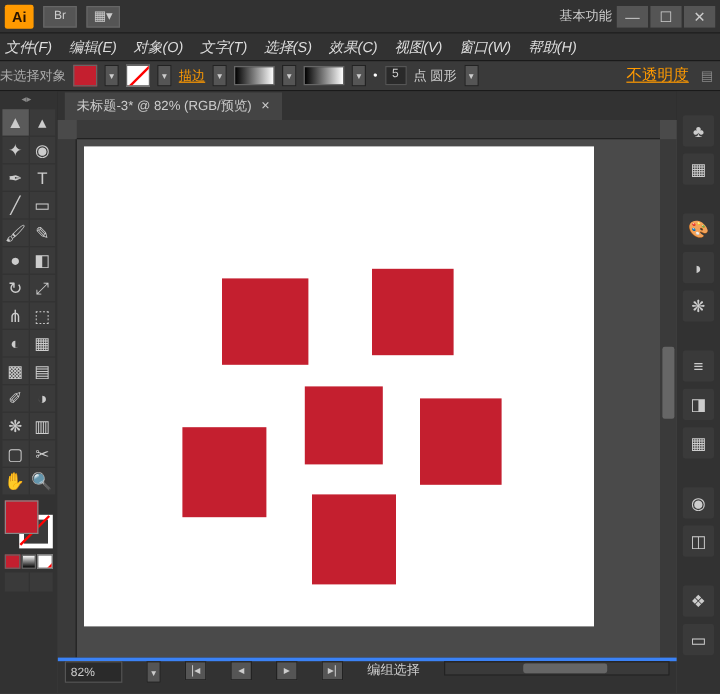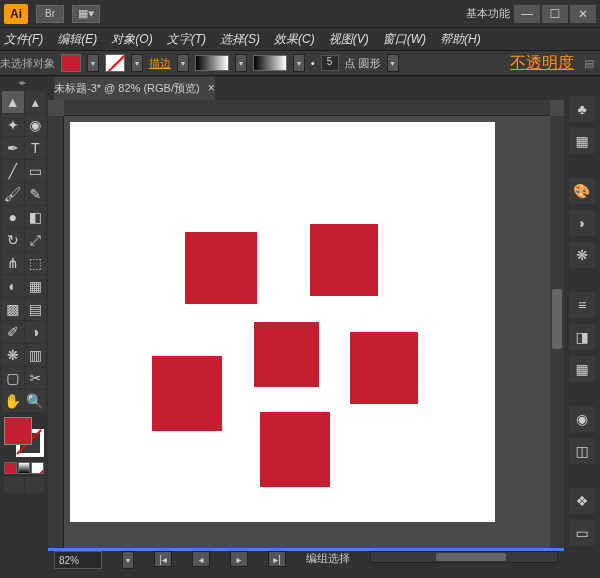--- a/index.html
+++ b/index.html
@@ -20,42 +20,42 @@
 .controlbar { height: 26px; background: #3a3a3a; display: flex; align-items: center; padding: 0 0; gap: 6px; border-top: 1px solid #1a1a1a; border-bottom: 1px solid #1a1a1a; }
 .ctrl-label { color: #aaa; font-size: 11px; }
 .color-well { width: 20px; height: 18px; border: 1px solid #666; }
 .dd { width: 12px; height: 18px; background: #555; border: 1px solid #222; display: flex; align-items: center; justify-content: center; font-size: 8px; }
 .none-swatch { width: 20px; height: 18px; border: 1px solid #666; background: #fff; position: relative; overflow: hidden; }
 .none-swatch::after { content: ""; position: absolute; width: 28px; height: 2px; background: red; transform: rotate(-45deg); top: 8px; left: -4px; }
 .stroke-label { color: #ff9a00; font-size: 11px; text-decoration: underline; }
 .grad-swatch { width: 34px; height: 16px; background: linear-gradient(to right, #000, #fff); border: 1px solid #666; }
 .num-input { width: 18px; height: 16px; background: #2a2a2a; border: 1px solid #555; color: #ccc; font-size: 10px; text-align: center; }
 .profile-label { color: #ccc; font-size: 11px; }
-.opacity-label { color: #ff9a00; font-size: 16px; text-decoration: underline; margin-left: auto; margin-right: 4px; }
+.opacity-label { color: #ff9a00; font-size: 13px; text-decoration: underline; margin-left: auto; margin-right: 4px; }
 .ctrl-menu { width: 16px; color: #888; }
 
 .main { display: flex; height: 502px; }
 
 .toolbox { width: 48px; background: #323232; display: flex; flex-direction: column; padding: 2px; gap: 1px; }
 .tool-dbl { width: 12px; height: 12px; align-self: center; color: #888; font-size: 8px; }
 .tool-row { display: flex; gap: 1px; }
 .tool { width: 22px; height: 22px; background: #3a3a3a; display: flex; align-items: center; justify-content: center; color: #ccc; font-size: 14px; cursor: pointer; }
 .tool.active { background: #5a5a5a; }
 .fill-stroke { width: 40px; height: 40px; position: relative; margin: 4px auto; }
 .fill-box { position: absolute; width: 28px; height: 28px; background: #c41f2f; border: 1px solid #888; top: 0; left: 0; }
 .stroke-box { position: absolute; width: 28px; height: 28px; border: 4px solid #fff; background: #3a3a3a; bottom: 0; right: 0; }
 .stroke-box::after { content: ""; position: absolute; width: 34px; height: 2px; background: red; transform: rotate(-45deg); top: 8px; left: -8px; }
 .mini-swatches { display: flex; gap: 1px; margin: 0 2px; }
 .mini-sw { width: 14px; height: 12px; border: 1px solid #666; }
 .screen-modes { display: flex; gap: 1px; margin: 2px; }
 .sm { width: 22px; height: 16px; background: #3a3a3a; cursor: pointer; }
 
 .doc-area { flex: 1; display: flex; flex-direction: column; background: #262626; }
 .tab-strip { height: 24px; background: #323232; display: flex; align-items: center; padding: 0 6px; }
-.doc-tab { background: #444; padding: 4px 0; font-size: 11px; color: #ccc; display: flex; align-items: center; gap: 8px; }
+.doc-tab { background: #444; padding: 4px 10px; font-size: 11px; color: #ccc; display: flex; align-items: center; gap: 8px; }
 .tab-close { cursor: pointer; font-size: 12px; }
 .canvas-wrap { flex: 1; background: #4a4a4a; position: relative; overflow: hidden; }
 .ruler-h { position: absolute; top: 0; left: 16px; right: 14px; height: 16px; background: #3a3a3a; border-bottom: 1px solid #222; }
 .ruler-v { position: absolute; top: 16px; left: 0; bottom: 30px; width: 16px; background: #3a3a3a; border-right: 1px solid #222; }
 .canvas { position: absolute; top: 22px; left: 22px; width: 425px; height: 400px; background: #fff; }
 .sq { position: absolute; background: #c41f2f; }
 .sb-v { position: absolute; right: 0; top: 16px; bottom: 30px; width: 14px; background: #3a3a3a; }
 .sb-thumb-v { position: absolute; top: 40%; left: 2px; width: 10px; height: 60px; background: #666; border-radius: 2px; }
 .statusbar { position: absolute; bottom: 0; left: 0; right: 0; height: 30px; background: #323232; display: flex; align-items: flex-start; padding: 0 6px; gap: 20px; border-top: 3px solid #3b82f6; }
 .zoom-field { width: 48px; height: 18px; background: #2a2a2a; border: 1px solid #555; color: #ccc; font-size: 10px; padding: 0 4px; display: flex; align-items: center; }

